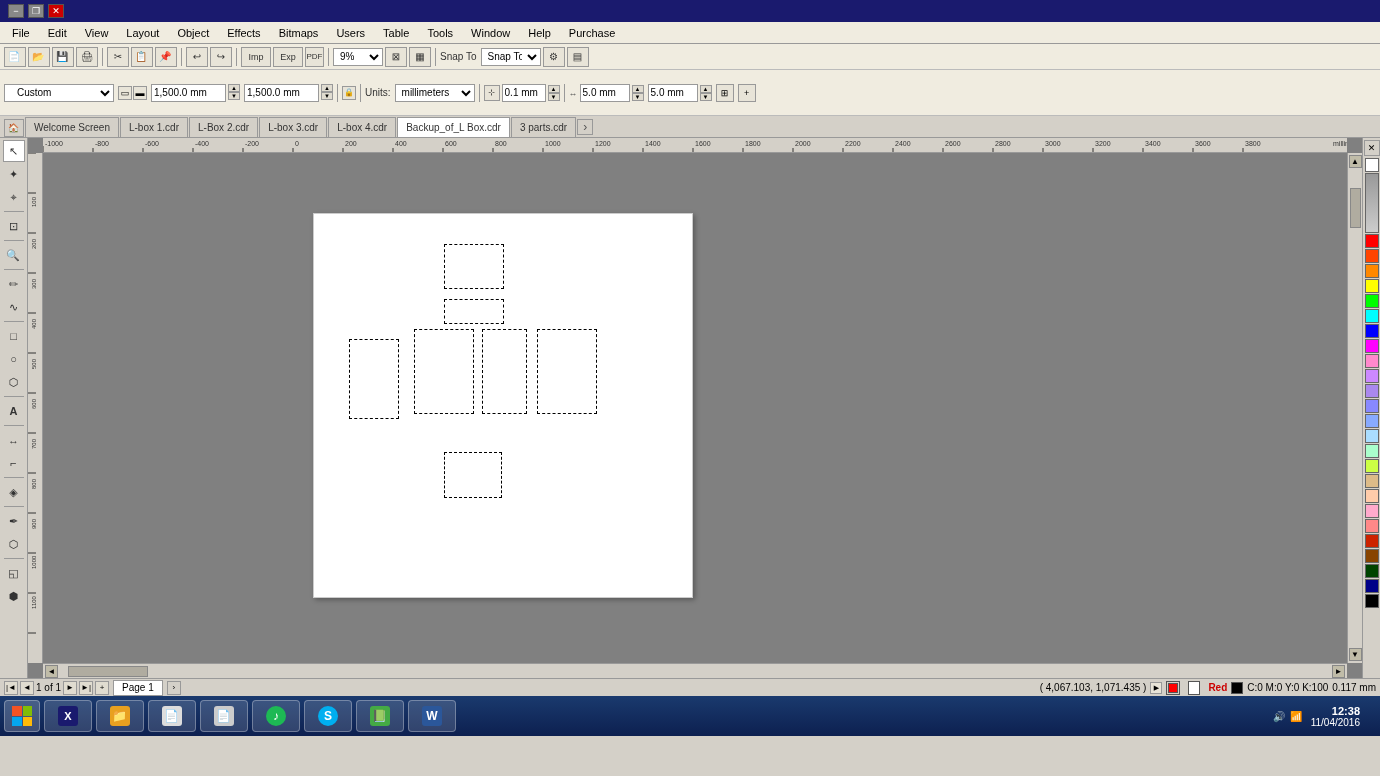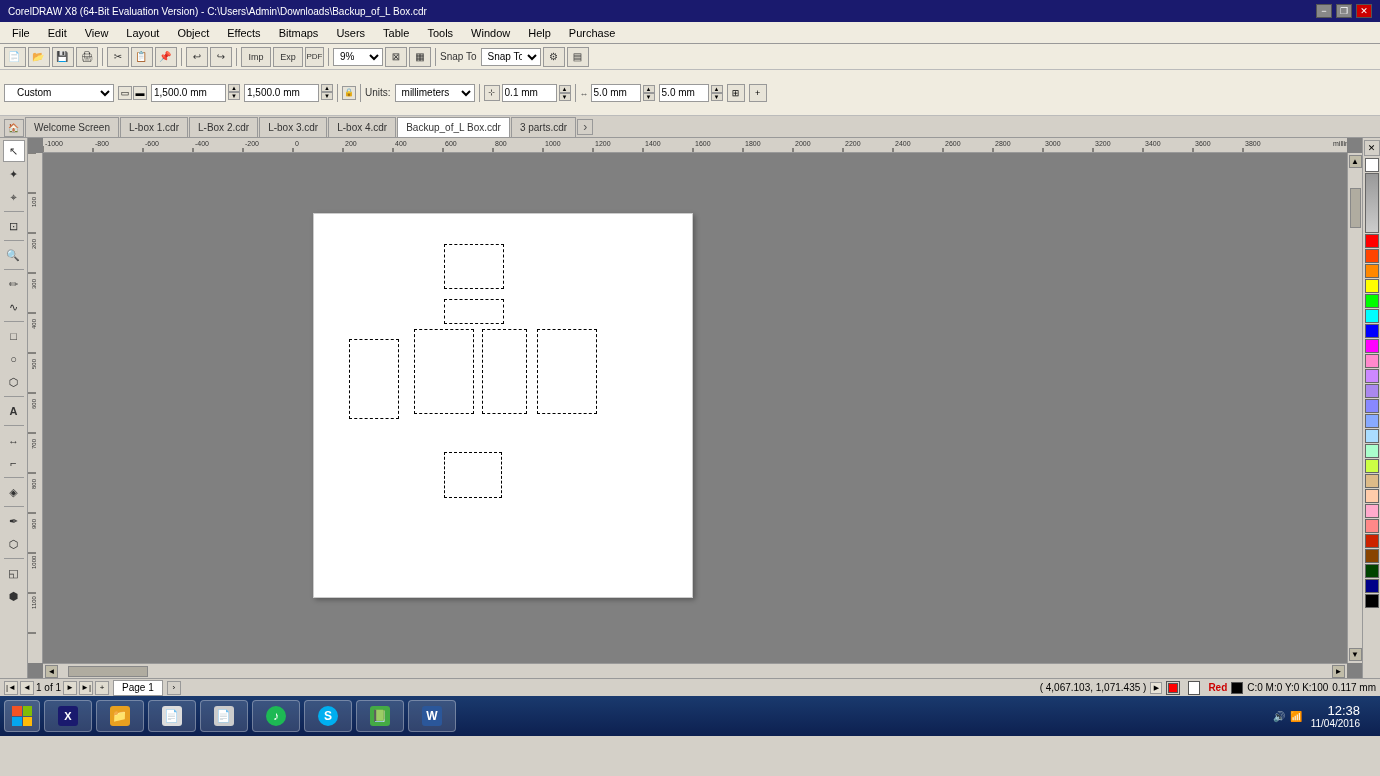--- a/index.html
+++ b/index.html
@@ -161,21 +161,20 @@
     #info-bar {
       width: 100%; height: 18px; background: #d4d0c8;
       display: flex; align-items: center; padding: 0 4px; gap: 4px;
       border-top: 1px solid #999; font-size: 10px;
     }
   </style>
 </head>
 <body>
 
 <div id="titlebar">
-  <span style="font-size:10px;">CorelDRAW X8 (64-Bit Evaluation Version) - C:\Users\Admin\Downloads\Backup_of_L Box.cdr</span>
   <div class="win-controls">
     <div class="win-btn">−</div>
     <div class="win-btn">❐</div>
     <div class="win-btn close">✕</div>
   </div>
 </div>
 
 <div id="menubar">
   <div class="menu-item">File</div>
   <div class="menu-item">Edit</div>
@@ -257,21 +256,21 @@
     <div style="width:1px;height:18px;background:#999;"></div>
     <span class="prop-label">Units:</span>
     <select class="prop-combo" style="width:80px;">
       <option>millimeters</option>
       <option>inches</option>
       <option>pixels</option>
     </select>
     <div style="width:1px;height:18px;background:#999;"></div>
     <div style="display:flex;align-items:center;gap:2px;">
       <div style="width:16px;height:16px;border:1px solid #999;background:#e8e4d8;display:flex;align-items:center;justify-content:center;font-size:8px;">⊹</div>
-      <input class="prop-input" value="0.1 mm" style="width: 55px;">
+      <input class="prop-input" value="0.1 mm" style="width: 44px;">
       <div class="prop-spin">
         <div class="prop-spin-btn">▲</div>
         <div class="prop-spin-btn">▼</div>
       </div>
     </div>
     <div style="width:1px;height:18px;background:#999;"></div>
     <div style="display:flex;align-items:center;gap:2px;">
       <div style="font-size:9px;color:#555;">↔</div>
       <input class="prop-input" value="5.0 mm" style="width: 50px;">
       <div class="prop-spin">
@@ -581,17 +580,17 @@
   <div class="taskbar-btn">
     <div class="taskbar-icon" style="background:#2b579a;border-radius:3px;color:white;font-weight:bold;">W</div>
   </div>
 
   <div style="margin-left:auto;display:flex;align-items:center;gap:8px;padding-right:8px;">
     <div style="display:flex;align-items:center;gap:4px;">
       <span style="color:white;font-size:10px;">🔊</span>
       <span style="color:white;font-size:10px;">📶</span>
     </div>
     <div class="taskbar-time" style="text-align:right;">
-      <div style="color:white;font-size:13px;font-weight:normal;">12:38</div>
+      <div style="color:white;font-size:11px;font-weight:bold;">12:38</div>
       <div style="color:white;font-size:10px;">11/04/2016</div>
     </div>
   </div>
 </div>
 
 </body></html>

